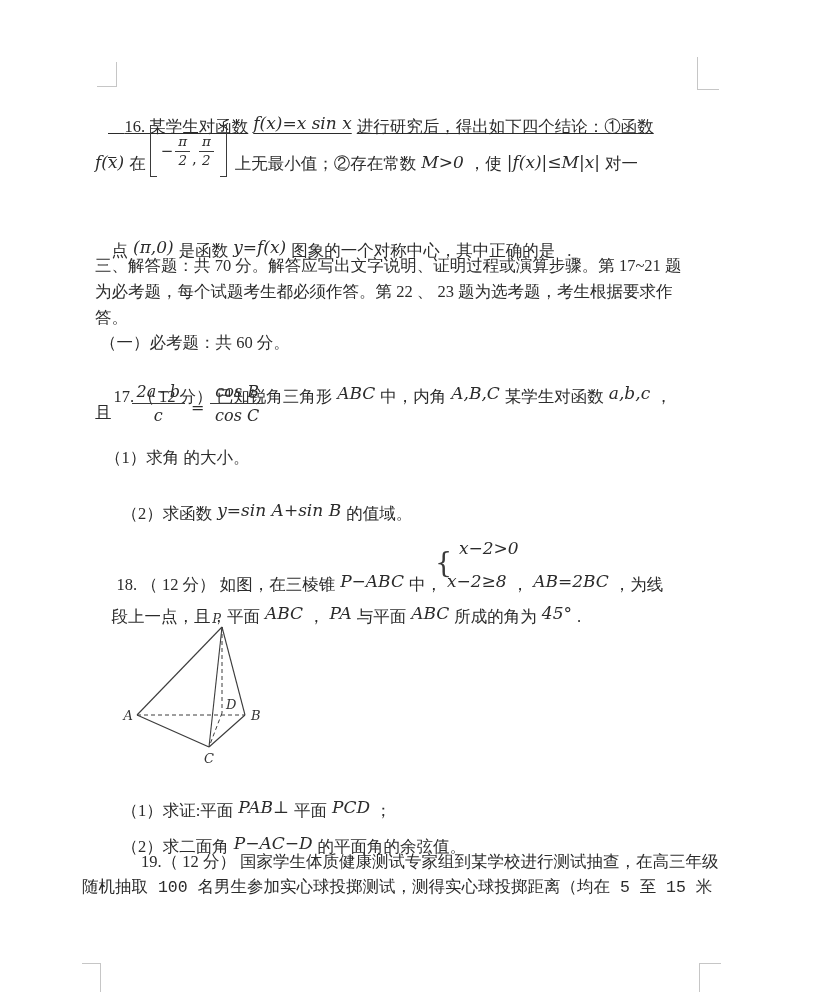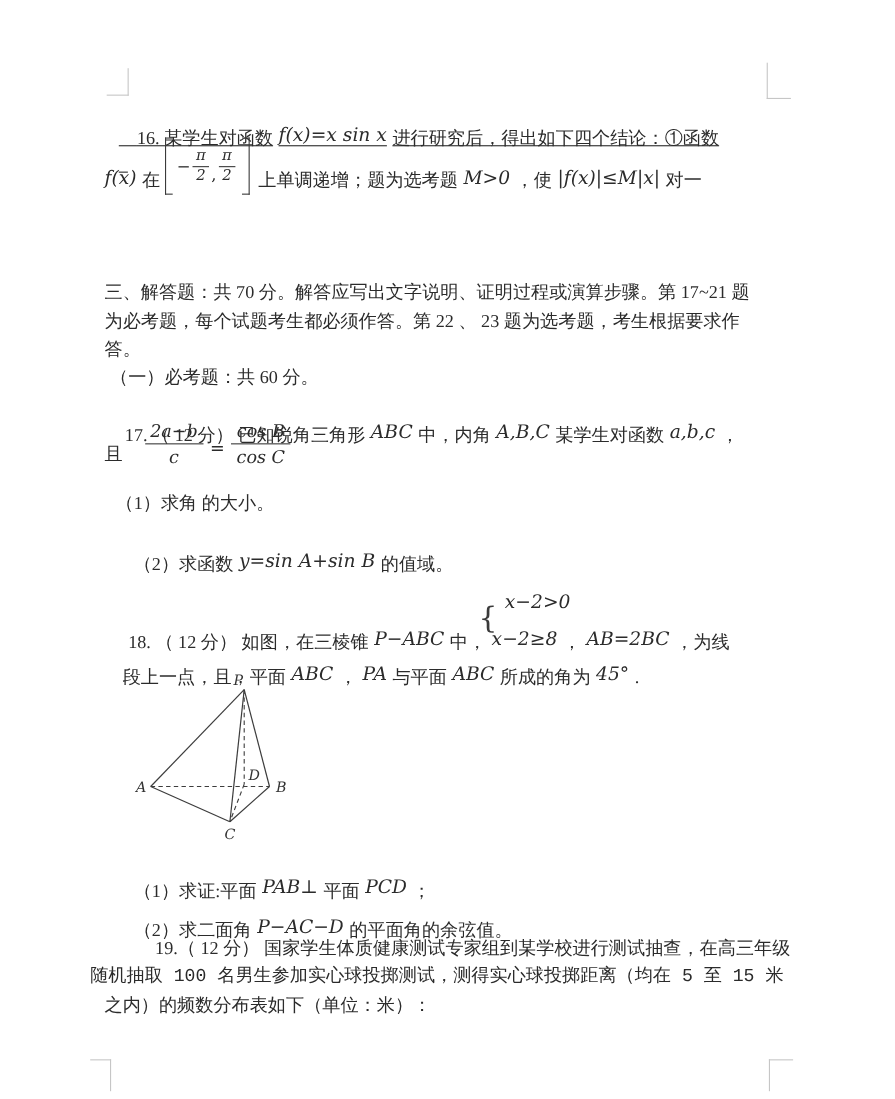--- a/index.html
+++ b/index.html
@@ -102,28 +102,31 @@
           <span class="fd">2</span>
         </span>
         <span class="iv-comma">,</span>
         <span class="frac">
           <span class="fn">π</span>
           <span class="fd">2</span>
         </span>
       </span>
       <span class="brk brk-r"></span>
     </span>
-    <span class="t">上单调递增；题为选考题</span>
+    <span class="t">上无最小值；②存在常数</span>
     <span class="fm">M&gt;0</span>
     <span class="t">，使</span>
     <span class="fm">|f(x)|≤M|x|</span>
     <span class="t">对一</span>
   </div>
 
 
+  <div class="line" style="left:95px; top:214px;">
+    <span class="t">点</span><span class="m">(π,0)</span><span class="t">是函数</span><span class="m">y=f(x)</span><span class="t">图象的一个对称中心，其中正确的是</span><span class="t" style="margin-left:12px;">.</span>
+  </div>
 
   <div class="line" style="left:95px; top:254px;">三、解答题：共 70 分。解答应写出文字说明、证明过程或演算步骤。第 17~21 题</div>
   <div class="line" style="left:95px; top:280px;">为必考题，每个试题考生都必须作答。第 22 、 23 题为选考题，考生根据要求作</div>
   <div class="line" style="left:95px; top:306px;">答。</div>
   <div class="line" style="left:100px; top:331px;">（一）必考题：共 60 分。</div>
 
   <div class="line" style="left:97px; top:360px;">
     <span class="t">17. （ 12 分） 已知锐角三角形</span><span class="m">ABC</span><span class="t">中，内角</span><span class="m">A,B,C</span><span class="t">某学生对函数</span><span class="m">a,b,c</span><span class="t">，</span>
   </div>
 
@@ -176,15 +179,14 @@
   <div class="line" style="left:105px; top:774px;">
     <span class="t">（1）求证:平面</span><span class="m">PAB⊥</span><span class="t">平面</span><span class="m">PCD</span><span class="t">；</span>
   </div>
 
   <div class="line" style="left:105px; top:810px;">
     <span class="t">（2）求二面角</span><span class="m">P−AC−D</span><span class="t">的平面角的余弦值。</span>
   </div>
 
   <div class="line" style="left:97px; top:850px;margin-left:44px;">19.（ 12 分） 国家学生体质健康测试专家组到某学校进行测试抽查，在高三年级</div>
   <div class="line" style="left:82px; top:876px;font-family:Liberation Mono, monospace;">随机抽取 100 名男生参加实心球投掷测试，测得实心球投掷距离（均在 5 至 15 米</div>
-  <div class="line" style="left:95px; top:902px;">之内）的频数分布表如下（单位：米）：</div>
 
 </div>
 
 </body></html>

